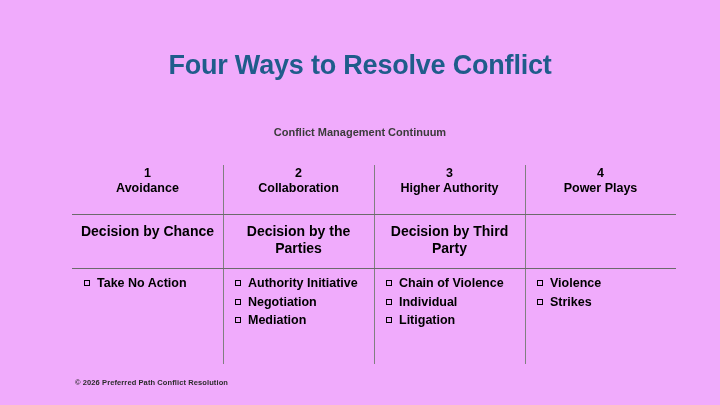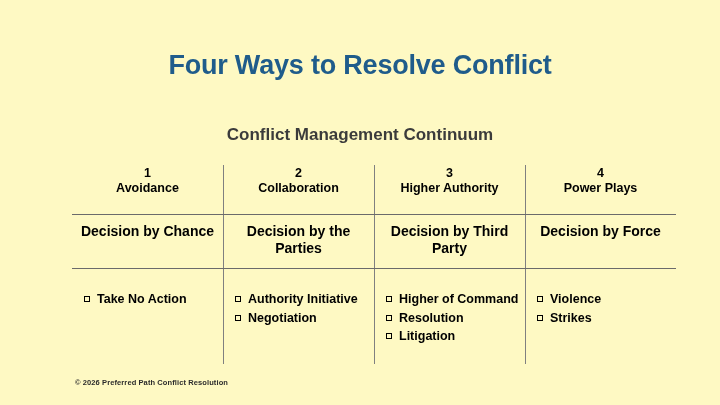--- a/index.html
+++ b/index.html
@@ -12,21 +12,21 @@
     background: #ffffff;
     font-family: "Liberation Sans", sans-serif;
     overflow: hidden;
     position: relative;
   }
 
   .slide {
     position: relative;
     width: 720px;
     height: 405px;
-    background: #fef9c3;
+    background: #f0abfc;
   }
 
   .slide-title {
     position: absolute;
     left: 0;
     top: 51px;
     width: 720px;
     text-align: center;
     font-size: 27px;
     font-weight: bold;
@@ -34,21 +34,21 @@
     color: #1F5C8B;
     line-height: 1.1;
   }
 
   .slide-subtitle {
     position: absolute;
     left: 0;
     top: 126px;
     width: 720px;
     text-align: center;
-    font-size: 17px;
+    font-size: 11px;
     font-weight: bold;
     color: #3b3b3b;
     line-height: 1.1;
   }
 
   
   .matrix {
     position: absolute;
     left: 72px;
     top: 164px;
@@ -125,21 +125,21 @@
     font-size: 14px;
   }
 
   
   .cell-list {
     position: absolute;
     left: 0;
     top: 104px;
     width: 100%;
     height: 96px;
-    padding: 24px 6px 0 12px;
+    padding: 8px 6px 0 12px;
     text-align: left;
     font-size: 12.5px;
   }
   .blist {
     list-style: none;
     margin: 0;
     padding: 0;
   }
   .blist li {
     position: relative;
@@ -208,54 +208,57 @@
         <div class="cell-list">
           <ul class="blist">
             <li>
               <span class="bullet-sq"></span>
               <span>Authority Initiative</span>
             </li>
             <li>
               <span class="bullet-sq"></span>
               <span>Negotiation</span>
             </li>
+            <li>
+              <span class="bullet-sq"></span>
+              <span>Mediation</span>
+            </li>
           </ul>
         </div>
       </div>
 
       <div class="mcol">
         <div class="cell cell-head">
           <span class="num">3</span>
           <span class="name">Higher Authority</span>
         </div>
         <div class="cell cell-decision">Decision by Third Party</div>
         <div class="cell-list">
           <ul class="blist">
             <li>
               <span class="bullet-sq"></span>
-              <span>Higher of Command</span>
-            </li>
-            <li>
-              <span class="bullet-sq"></span>
-              <span>Resolution</span>
+              <span>Chain of Violence</span>
+            </li>
+            <li>
+              <span class="bullet-sq"></span>
+              <span>Individual</span>
             </li>
             <li>
               <span class="bullet-sq"></span>
               <span>Litigation</span>
             </li>
           </ul>
         </div>
       </div>
 
       <div class="mcol">
         <div class="cell cell-head">
           <span class="num">4</span>
           <span class="name">Power Plays</span>
         </div>
-        <div class="cell cell-decision">Decision by Force</div>
         <div class="cell-list">
           <ul class="blist">
             <li>
               <span class="bullet-sq"></span>
               <span>Violence</span>
             </li>
             <li>
               <span class="bullet-sq"></span>
               <span>Strikes</span>
             </li>

